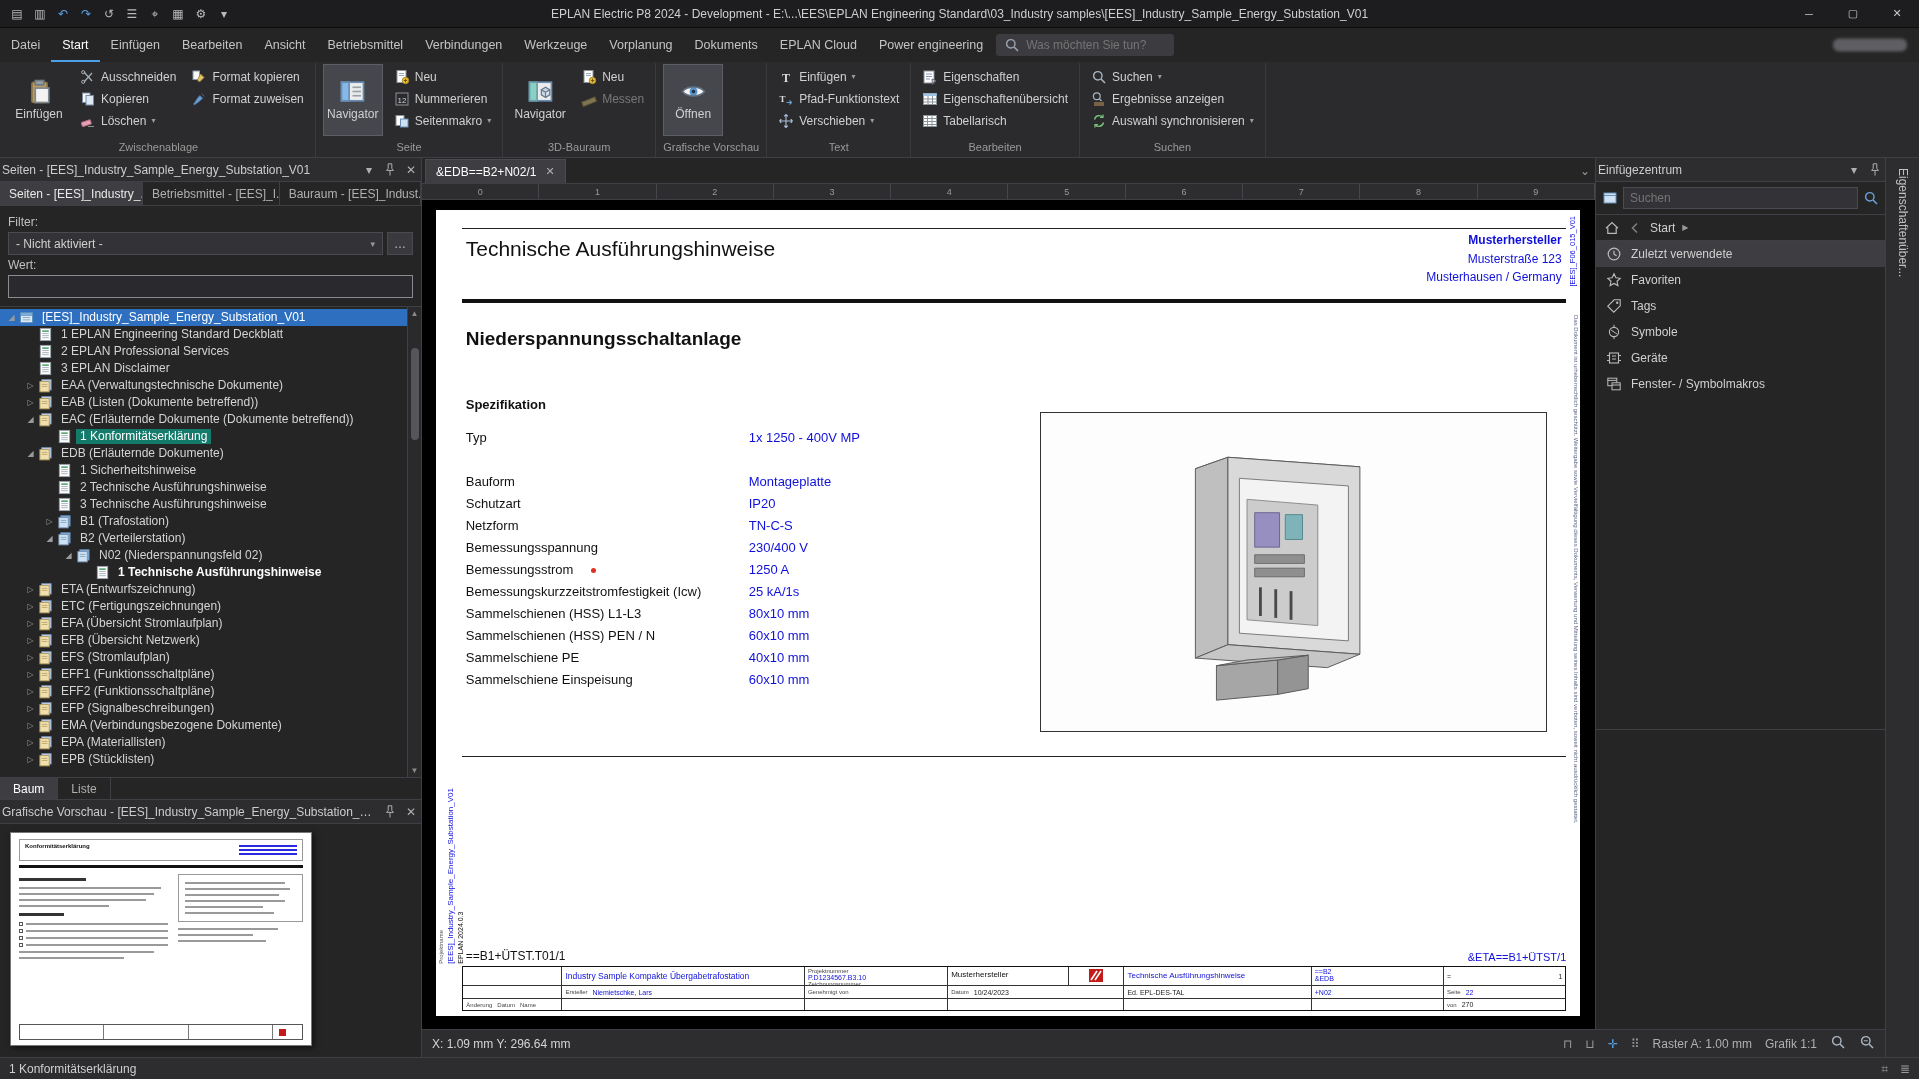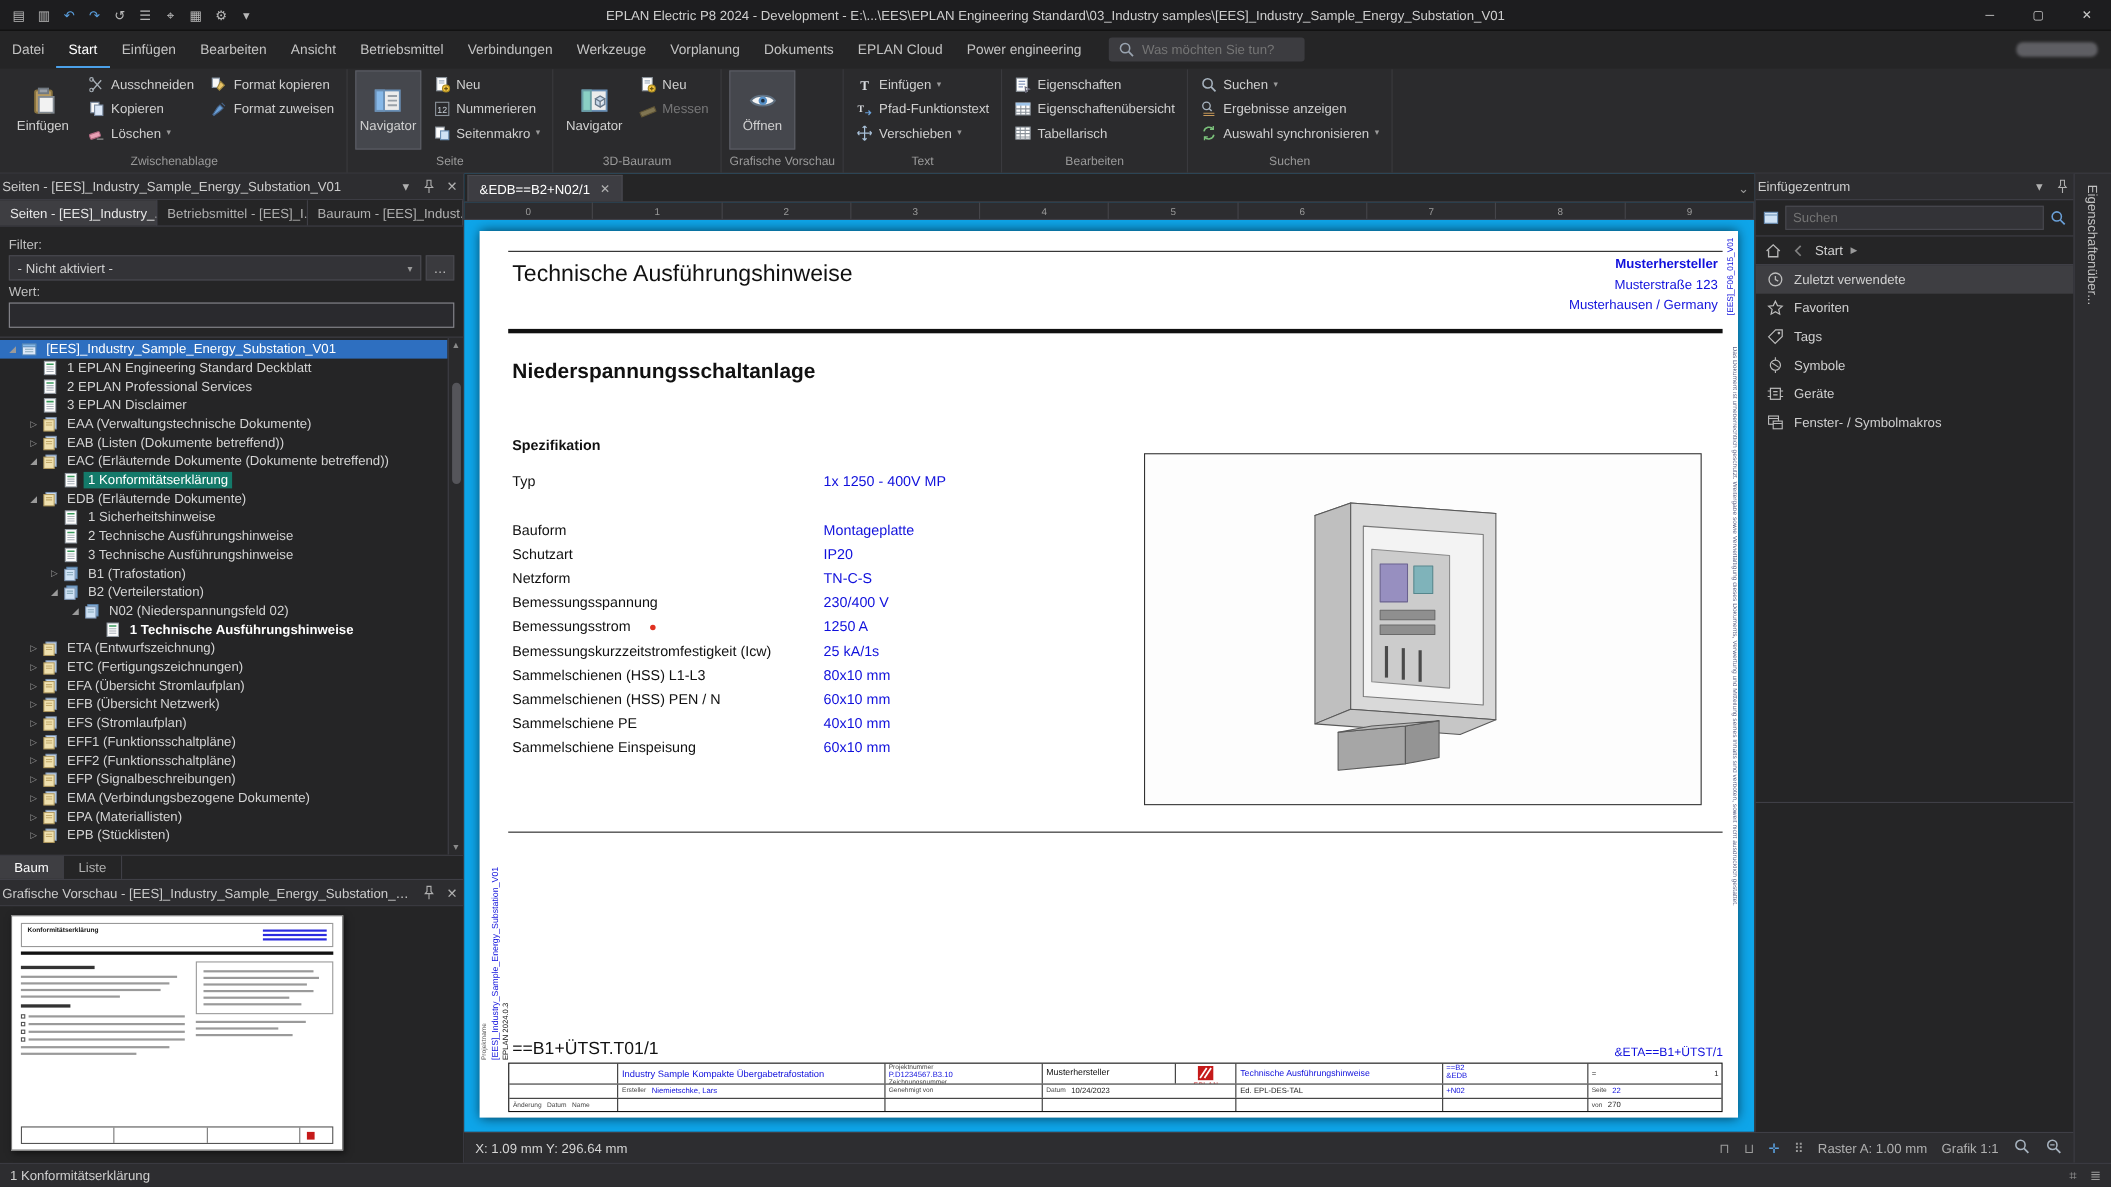--- a/index.html
+++ b/index.html
@@ -15,21 +15,21 @@
 .qbtn.blue{color:#5aa0e0}
 .title-text{position:absolute;left:0;right:0;text-align:center;color:#cfcfcf;font-size:12px;pointer-events:none;white-space:nowrap}
 .wbtns{position:absolute;right:0;top:0;height:100%;display:flex;z-index:2}
 .wbtn{width:44px;display:flex;align-items:center;justify-content:center;color:#c8c8c8;font-size:11px}
 
 
 .rtabrow{height:34px;background:#252526;display:flex;align-items:stretch;position:relative;flex:none}
 #rtabs{display:flex;align-items:stretch}
 .rtab{padding:0 11px;display:flex;align-items:center;color:#c4c4c4;font-size:12.5px;white-space:nowrap}
 .rtab.active{color:#fff;box-shadow:inset 0 -2px 0 #4ba0e8}
-.ribsearch{margin:6px 0 6px 14px;width:178px;background:#3c3c40;border-radius:3px;display:flex;align-items:center;gap:6px;padding:0 8px;color:#9a9a9a}
+.ribsearch{margin:6px 0 6px 2px;width:178px;background:#3c3c40;border-radius:3px;display:flex;align-items:center;gap:6px;padding:0 8px;color:#9a9a9a}
 .ribsearch input{flex:1;background:transparent;border:none;outline:none;color:#c8c8c8;font:inherit;min-width:0}
 .userpill{position:absolute;right:12px;top:50%;transform:translateY(-50%);width:74px;height:13px;border-radius:6px;background:#69696e;filter:blur(1.5px);opacity:.85}
 
 
 .ribbon{height:96px;background:#2b2b2d;border-bottom:1px solid #3f3f46;display:flex;padding:1px 2px 0;flex:none}
 .rgroup{display:flex;flex-direction:column;border-right:1px solid #3a3a3e;padding:1px 7px 0}
 .rbody{flex:1;display:flex;gap:7px;align-items:flex-start}
 .rbig{width:60px;height:72px;display:flex;flex-direction:column;align-items:center;justify-content:center;gap:3px;border:1px solid transparent;text-align:center}
 .rbig.active{background:#45474d;border-color:#5c5e66}
 .rbig span{font-size:12px;color:#d0d0d0;line-height:1.1}
@@ -39,21 +39,21 @@
 .dd{font-size:8px;color:#9a9a9a}
 .rlabel{height:18px;text-align:center;font-size:11px;color:#9a9a9a;line-height:16px;white-space:nowrap}
 .ic{width:16px;height:16px;flex:none}
 .ic-big{width:27px;height:27px;flex:none}
 
 
 .main{flex:1;display:flex;min-height:0}
 .left-col{width:422px;flex:none;display:flex;flex-direction:column;background:#252526;border-right:1px solid #3f3f46}
 .mid-wrap{flex:1;display:flex;flex-direction:column;min-width:0}
 .mid-top{flex:1;display:flex;min-height:0}
-.center-col{flex:1;display:flex;flex-direction:column;min-width:0;background:#0ea5e9}
+.center-col{flex:1;display:flex;flex-direction:column;min-width:0;background:#000000}
 .right-col{width:290px;flex:none;background:#252526;border-left:1px solid #3f3f46;display:flex;flex-direction:column}
 .edge-strip{width:34px;flex:none;background:#2d2d30;border-left:1px solid #3f3f46;display:flex;justify-content:center}
 .vtab{writing-mode:vertical-rl;color:#c0c0c0;font-size:12px;padding-top:10px;white-space:nowrap}
 
 
 .phead{height:24px;flex:none;display:flex;align-items:center;background:#2d2d30;border-bottom:1px solid #3f3f46;padding:0 2px;gap:5px}
 .ptitle{flex:1;color:#cccccc;white-space:nowrap;overflow:hidden;text-overflow:ellipsis}
 .hic{width:16px;height:16px;display:flex;align-items:center;justify-content:center;color:#b0b0b0;flex:none}
 .ptabs{display:flex;height:24px;flex:none;background:#252526;border-bottom:1px solid #3f3f46}
 .ptab{padding:0 9px;display:flex;align-items:center;color:#b0b0b0;border-right:1px solid #3f3f46;white-space:nowrap;overflow:hidden;max-width:145px}
@@ -131,21 +131,21 @@
 .pg-img{position:absolute;left:52.8%;top:25%;width:44.3%;height:39.8%;border:1px solid #333;background:#fdfdfd;display:flex;align-items:center;justify-content:center}
 .pg-img svg{height:96%}
 .pg-hline2{position:absolute;left:2.3%;right:1.2%;top:67.8%;border-top:1px solid #222}
 .pg-vleft{position:absolute;left:2px;bottom:6.5%;display:flex;gap:2px}
 .pg-vleft span{writing-mode:vertical-rl;transform:rotate(180deg);white-space:nowrap}
 .vl-lab{font-size:6px;color:#555}
 .vl-proj{font-size:8px;color:#1010dc}
 .vl-app{font-size:7px;color:#111}
 .pg-vright{position:absolute;right:1px;top:13%;bottom:12%;writing-mode:vertical-rl;font-size:6px;color:#333a66;opacity:.8;overflow:hidden;white-space:nowrap}
 .pg-formref{position:absolute;right:3px;top:0.8%;writing-mode:vertical-rl;transform:rotate(180deg);font-size:7.5px;color:#1010dc;white-space:nowrap}
-.pg-refl{position:absolute;left:2.6%;bottom:6.6%;font-size:16px;color:#111}
+.pg-refl{position:absolute;left:2.6%;bottom:6.6%;font-size:12px;color:#111}
 .pg-refr{position:absolute;right:1.2%;bottom:6.6%;font-size:11px;color:#1010dc}
 .tblock{position:absolute;left:2.3%;right:1.2%;bottom:0.6%;height:5.6%;border:1px solid #111;display:flex;flex-direction:column;background:#fff;font-size:7px;color:#222}
 .tb-row{display:flex;min-height:0}
 .tb-r1{flex:1.5}.tb-r2{flex:1;border-top:1px solid #333}.tb-r3{flex:.9;border-top:1px solid #333}
 .tb-cell{border-right:1px solid #333;padding:1px 3px;overflow:hidden;white-space:nowrap;display:flex;flex-direction:column;justify-content:flex-start}
 .tb-cell:last-child{border-right:none}
 .tb-cell.hz{flex-direction:row;align-items:center;gap:5px}
 .c1{width:9%}.c2{width:22%}.c3{width:13%}.c4{width:11%}.c5{width:5%}.c6{width:17%}.c7{width:12%}.c8{flex:1}
 .c4b{width:16%}.c5b{width:17%}
 .blue{color:#1010dc}

